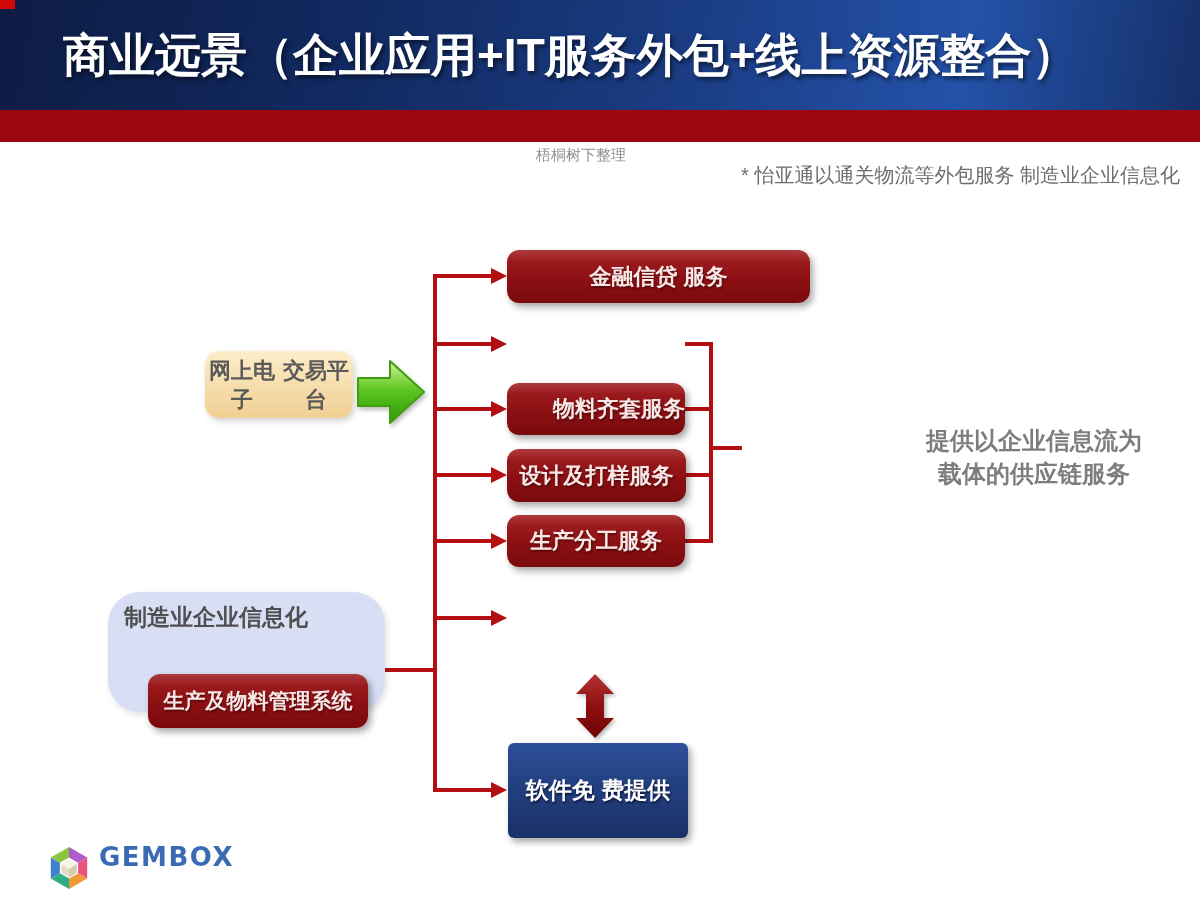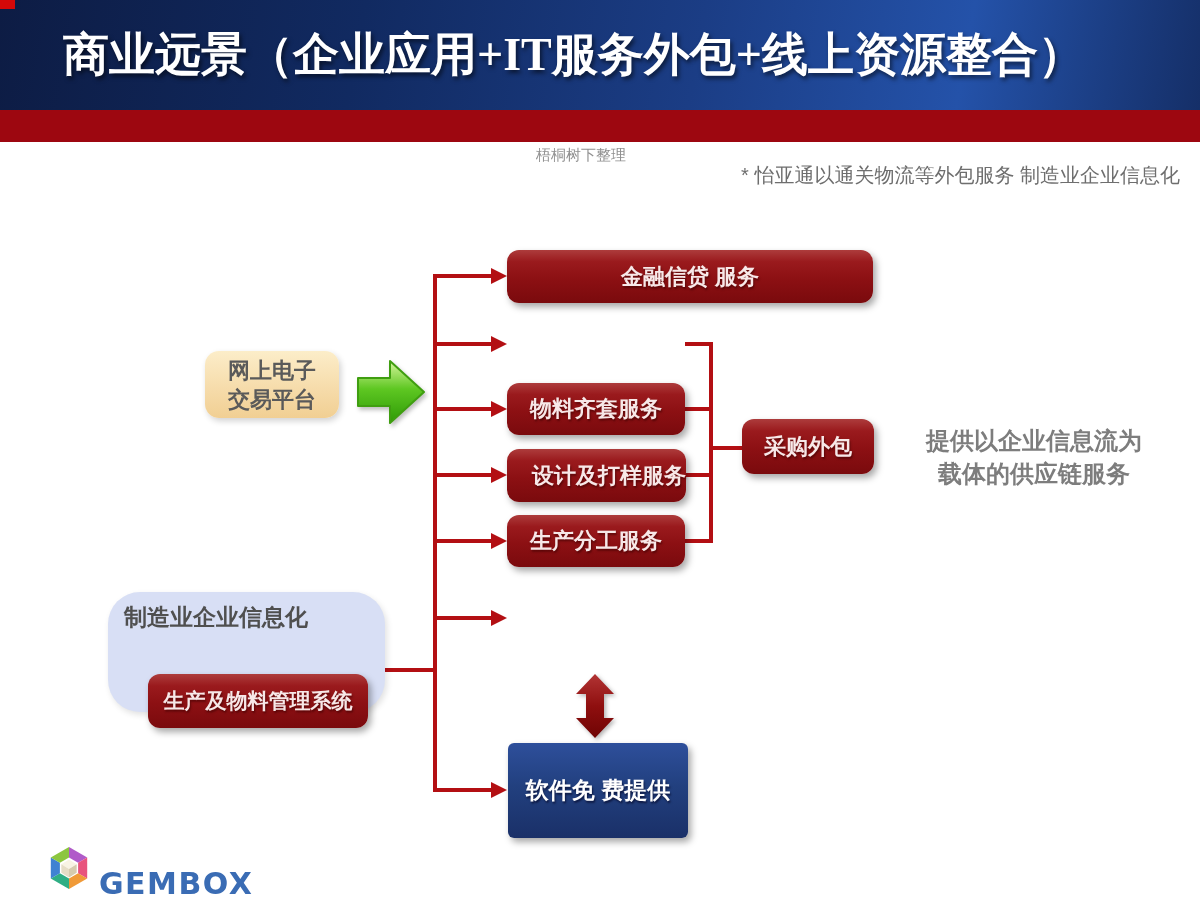--- a/index.html
+++ b/index.html
@@ -5,57 +5,57 @@
   html,body{margin:0;padding:0;background:#fff;}
   .slide{position:relative;width:1200px;height:900px;background:#ffffff;overflow:hidden;
          font-family:"Liberation Sans","DejaVu Sans",sans-serif;}
 
   
   .header{position:absolute;left:0;top:0;width:1200px;height:110px;
           background:linear-gradient(100deg,#0d1c44 0%,#112a61 30%,#1b3d85 58%,#2452a9 80%,#152f68 100%);}
   .corner-red{position:absolute;left:0;top:0;width:15px;height:9px;background:#d40808;z-index:3;}
   .title{position:absolute;left:63px;top:0;height:110px;line-height:110px;
          color:#ffffff;font-size:46px;font-weight:bold;white-space:nowrap;
-         text-shadow:2px 3px 4px rgba(0,0,0,.55);font-family:Liberation Serif, serif;}
+         text-shadow:2px 3px 4px rgba(0,0,0,.55);}
   .red-strip{position:absolute;left:0;top:110px;width:1200px;height:32px;background:#9d0710;}
 
   .watermark{position:absolute;left:536px;top:146px;font-family:"DejaVu Serif","Liberation Serif",serif;
              font-size:15px;color:#909090;}
   .note{position:absolute;right:20px;top:162px;font-size:20px;color:#6e6e6e;font-weight:500;}
 
   
   .line{position:absolute;background:#b30f13;}
   .arrowhead{position:absolute;width:0;height:0;border-top:8px solid transparent;
              border-bottom:8px solid transparent;border-left:16px solid #b30f13;}
 
   
   .rbox{position:absolute;border-radius:12px;display:flex;align-items:center;justify-content:center;
         background:linear-gradient(180deg,#ad3c3c 0%,#9a1a1d 22%,#8c1013 55%,#7a0a0d 100%);
         color:#f7e8e8;font-weight:bold;font-size:22px;box-shadow:3px 4px 7px rgba(0,0,0,.35);
         text-shadow:1px 2px 2px rgba(60,0,0,.6);white-space:nowrap;}
   .navybox{position:absolute;border-radius:6px;display:flex;align-items:center;justify-content:center;
         background:linear-gradient(180deg,#2e4f9b 0%,#22407f 45%,#1a3068 100%);
         color:#ffffff;font-weight:bold;font-size:23px;box-shadow:3px 4px 7px rgba(0,0,0,.35);
         text-shadow:1px 2px 2px rgba(0,0,30,.6);white-space:nowrap;}
-  .platform{position:absolute;left:205px;top:351px;width:134px;height:67px;border-radius:14px;
+  .platform{position:absolute;left:205px;top:351px;width:148px;height:67px;border-radius:14px;
         background:linear-gradient(180deg,#fcedc9 0%,#f6dcab 55%,#f1cf93 100%);
         color:#5a5a5a;font-weight:bold;font-size:22px;line-height:29px;text-align:center;
-        display:flex;flex-direction:column;align-items:center;justify-content:center;
+        display:flex;flex-direction:row;align-items:center;justify-content:center;
         box-shadow:2px 3px 6px rgba(0,0,0,.18);}
   .mfg-group{position:absolute;left:108px;top:592px;width:277px;height:120px;border-radius:32px;
         background:#d8dff5;box-shadow:2px 3px 6px rgba(0,0,0,.12);}
   .mfg-label{position:absolute;left:16px;top:10px;font-size:23px;font-weight:bold;color:#4f4f4f;white-space:nowrap;}
   .mfg-inner{left:40px;top:48px;width:220px;height:54px;font-size:21px;margin-top:34px;}
   .right-note{position:absolute;left:898px;top:424px;width:272px;text-align:center;
         font-size:24px;font-weight:bold;color:#7d7d7d;line-height:33px;}
 
   
   .logo{position:absolute;left:46px;top:842px;width:240px;height:52px;}
   .logo-icon{position:absolute;left:0;top:2px;}
-  .logo-text{position:absolute;left:53px;top:24px;font-size:30px;font-weight:800;
+  .logo-text{position:absolute;left:53px;top:0;font-size:26px;font-weight:800;
         color:#3a6cb4;letter-spacing:1.5px;font-family:"DejaVu Sans","Liberation Sans",sans-serif;}
 
   .svg-abs{position:absolute;}
 </style>
 </head>
 <body>
 
 <div class="slide">
 
   <div class="header"></div>
@@ -107,36 +107,33 @@
     <defs>
       <linearGradient id="gGreen" x1="0" y1="0" x2="0" y2="1">
         <stop offset="0" stop-color="#d6f59c"></stop>
         <stop offset="0.45" stop-color="#5ec722"></stop>
         <stop offset="1" stop-color="#2e9a06"></stop>
       </linearGradient>
     </defs>
     <polygon points="2,24 34,24 34,7 68,38 34,69 34,52 2,52" fill="url(#gGreen)" stroke="#3f9e10" stroke-width="2" stroke-linejoin="round"></polygon>
   </svg>
 
-  <div class="rbox" style="left:507px;top:250px;width:366px;height:53px;">
+  <div class="rbox" style="left:507px;top:250px;width:303px;height:53px;">
     <span>金融信贷 服务</span>
   </div>
-  <div class="rbox" style="left:507px;top:383px;width:178px;height:52px;">
+  <div class="rbox" style="left:507px;top:383px;width:178px;height:52px;justify-content:flex-end;">
     <span>物料齐套服务</span>
   </div>
-  <div class="rbox" style="left:507px;top:449px;width:179px;height:53px;justify-content:flex-end;">
+  <div class="rbox" style="left:507px;top:449px;width:179px;height:53px;">
     <span>设计及打样服务</span>
   </div>
   <div class="rbox" style="left:507px;top:515px;width:178px;height:52px;align-items:center;">
     <span>生产分工服务</span>
   </div>
 
-  <div class="rbox" style="left:742px;top:419px;width:132px;height:55px;">
-    <span>采购外包</span>
-  </div>
 
 
   <svg class="svg-abs" style="left:576px;top:673px;filter:drop-shadow(2px 2px 2px rgba(0,0,0,.3));" width="38" height="66" viewBox="0 0 38 66">
     <defs>
       <linearGradient id="gRed" x1="0" y1="0" x2="0" y2="1">
         <stop offset="0" stop-color="#b23434"></stop>
         <stop offset="0.5" stop-color="#8f0f0f"></stop>
         <stop offset="1" stop-color="#6f0404"></stop>
       </linearGradient>
     </defs>

